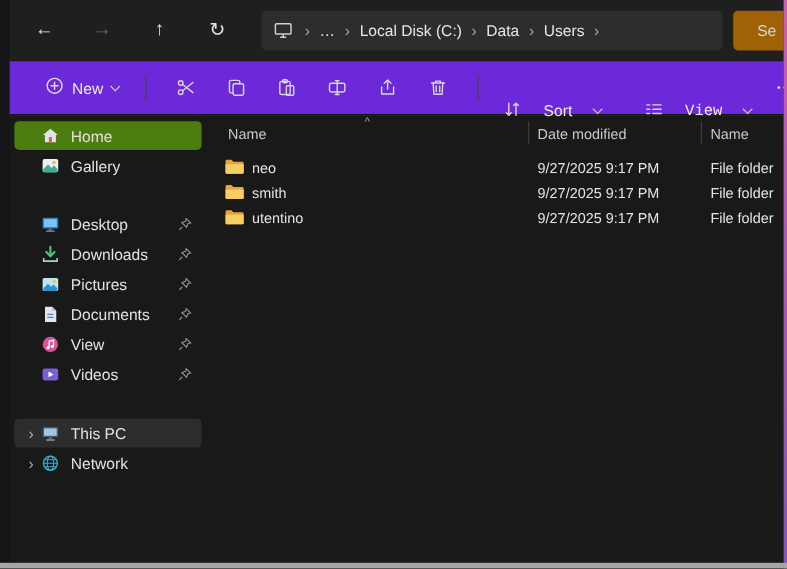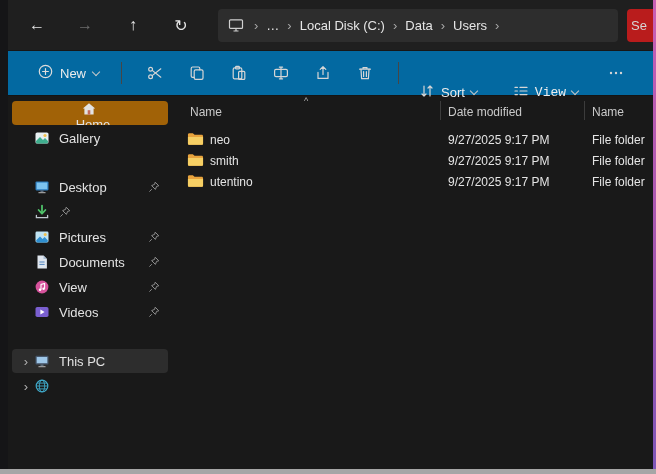--- a/index.html
+++ b/index.html
@@ -16,47 +16,47 @@
   .navbar{position:absolute;left:8px;top:0;width:645px;height:50px;background:#1f1f1f;
           display:flex;align-items:center;padding-left:12px;box-sizing:border-box;z-index:10;}
   .nav-btn{width:34px;height:34px;margin-right:14px;display:flex;align-items:center;justify-content:center;
            color:#e4e4e4;font-size:16px;border-radius:4px;flex:0 0 auto;}
   .nav-btn.disabled{color:#6d6d6d;}
   .addressbar{flex:1;height:33px;background:#2d2d2d;border-radius:4px;display:flex;align-items:center;
               padding:0 10px;margin-left:6px;font-size:13px;color:#e6e6e6;overflow:hidden;white-space:nowrap;}
   .crumb-icon{display:flex;margin-right:2px;flex:0 0 auto;}
   .bc-sep{color:#a8a8a8;font-size:13px;margin:0 8px;flex:0 0 auto;}
   .crumb{color:#e6e6e6;flex:0 0 auto;}
-  .searchbox{flex:0 0 auto;width:22px;height:33px;background:#b91c1c;border-radius:4px 0 0 4px;margin-left:9px;
-             display:flex;align-items:center;padding-left:4px;font-size:13px;color:#d6d6d6;overflow:hidden;}
+  .searchbox{flex:0 0 auto;width:22px;height:33px;background:#a16207;border-radius:4px 0 0 4px;margin-left:9px;
+             display:flex;align-items:center;padding-left:20px;font-size:13px;color:#d6d6d6;overflow:hidden;}
 
   
-  .toolbar{position:absolute;left:8px;top:50px;width:645px;height:46px;background:#0369a1;
+  .toolbar{position:absolute;left:8px;top:50px;width:645px;height:46px;background:#6d28d9;
            border-top:1px solid #171717;border-bottom:1px solid #141414;display:flex;align-items:center;
            padding-left:20px;box-sizing:border-box;z-index:9;}
   .tb-new{display:flex;align-items:center;gap:7px;color:#ececec;font-size:13px;padding:6px 10px;border-radius:4px;}
   .chev-down{width:5px;height:5px;border-right:1.4px solid #c9c9c9;border-bottom:1.4px solid #c9c9c9;
              transform:rotate(45deg);margin-top:-3px;}
   .tb-sep{width:1px;height:22px;background:#464646;margin:0 12px;flex:0 0 auto;}
   .tb-icon-btn{width:42px;height:34px;display:flex;align-items:center;justify-content:center;border-radius:4px;flex:0 0 auto;}
-  .tb-drop{display:flex;align-items:center;gap:6px;color:#ececec;font-size:13px;padding:6px 8px;border-radius:4px;flex:0 0 auto;margin-top:39px;}
+  .tb-drop{display:flex;align-items:center;gap:18px;color:#ececec;font-size:13px;padding:6px 8px;border-radius:4px;flex:0 0 auto;margin-top:39px;}
   .view-drop{margin-left:20px;font-family:Liberation Mono, monospace;}
   .more-btn{margin-left:12px;width:36px;height:34px;display:flex;align-items:center;justify-content:center;border-radius:4px;}
   svg.tb{stroke:#d6d6d6;stroke-width:1.2;fill:none;stroke-linecap:round;stroke-linejoin:round;}
 
   
   .sidebar{position:absolute;left:8px;top:96px;width:164px;bottom:5px;background:#191919;
            padding-top:5px;box-sizing:border-box;z-index:8;}
   .side-item{height:24px;margin:0 4px 1px;border-radius:4px;display:flex;align-items:center;
              font-size:13px;color:#e2e2e2;padding-left:6px;box-sizing:border-box;}
   .side-item .chev{width:16px;display:flex;justify-content:center;color:#b0b0b0;font-size:13px;flex:0 0 auto;}
   .side-item .icon{width:16px;height:16px;margin-right:9px;flex:0 0 auto;display:flex;}
   .side-item .lbl{flex:1;white-space:nowrap;overflow:hidden;}
   .side-item .pin{width:12px;height:12px;margin-right:8px;flex:0 0 auto;display:flex;opacity:.9;}
-  .side-item.selected{background:#a16207;flex-direction:column;}
+  .side-item.selected{background:#4d7c0f;}
   .side-item.subtle{background:#2d2d2d;}
   .side-gap{height:24px;}
 
   
   .content{position:absolute;left:172px;top:96px;width:481px;bottom:5px;background:#191919;z-index:7;}
   .col-header{position:relative;height:30px;color:#c9c9c9;font-size:12px;}
   .sort-caret{position:absolute;left:132px;top:0px;font-size:9px;color:#b0b0b0;}
   .col-name{position:absolute;left:18px;top:9px;}
   .col-date{position:absolute;left:276px;top:9px;}
   .col-type{position:absolute;left:420px;top:9px;}
@@ -239,20 +239,21 @@
 
     <div class="side-item">
       <span class="chev"></span>
       <span class="icon">
         <svg width="16" height="16" viewBox="0 0 16 16">
           <path d="M8 1.6 v7.6" stroke="#4fc26a" stroke-width="1.8" fill="none" stroke-linecap="round"></path>
           <path d="M4.6 6 L8 9.6 L11.4 6" stroke="#4fc26a" stroke-width="1.8" fill="none" stroke-linecap="round" stroke-linejoin="round"></path>
           <path d="M2.4 11.4 v2.2 h11.2 v-2.2" stroke="#bfc7cf" stroke-width="1.3" fill="none" stroke-linecap="round"></path>
         </svg>
       </span>
+      <span class="lbl">Downloads</span>
       <span class="pin">
         <svg width="12" height="12" viewBox="0 0 12 12">
           <path d="M7.2 1.2 L10.8 4.8 L8.6 5.4 L7.4 8.4 L3.6 4.6 L6.6 3.4 Z" fill="none" stroke="#9a9a9a" stroke-width="1"></path>
           <path d="M3.8 8.2 L1.4 10.6" stroke="#9a9a9a" stroke-width="1"></path>
         </svg>
       </span>
     </div>
 
     <div class="side-item">
       <span class="chev"></span>
@@ -343,20 +344,21 @@
 
     <div class="side-item">
       <span class="chev">›</span>
       <span class="icon">
         <svg width="16" height="16" viewBox="0 0 16 16">
           <circle cx="8" cy="8" r="5.8" fill="none" stroke="#3fa9c9" stroke-width="1.2"></circle>
           <ellipse cx="8" cy="8" rx="2.7" ry="5.8" fill="none" stroke="#3fa9c9" stroke-width="0.9"></ellipse>
           <path d="M2.3 8 h11.4 M3.1 5.1 h9.8 M3.1 10.9 h9.8" stroke="#3fa9c9" stroke-width="0.9" fill="none"></path>
         </svg>
       </span>
+      <span class="lbl">Network</span>
     </div>
   </div>
 
   <div class="content">
     <div class="col-header">
       <span class="sort-caret">^</span>
       <span class="col-name">Name</span>
       <span class="v-sep s1"></span>
       <span class="col-date">Date modified</span>
       <span class="v-sep s2"></span>

